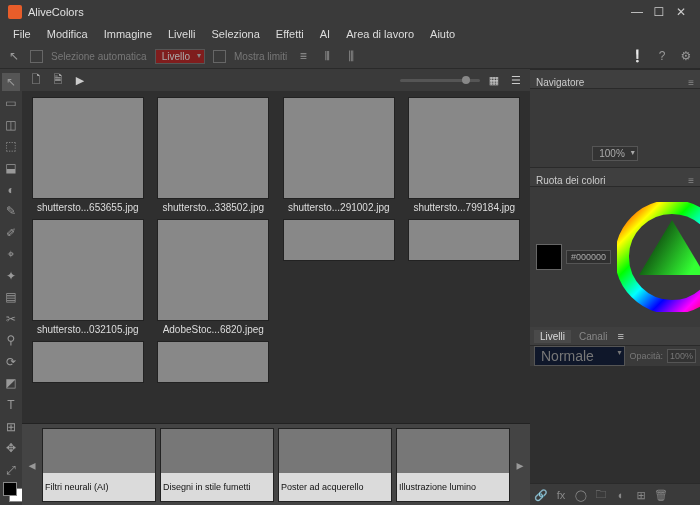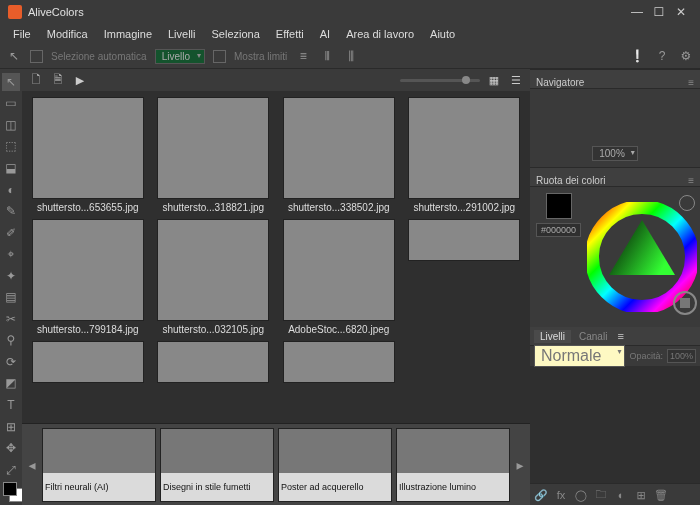--- a/index.html
+++ b/index.html
@@ -5,21 +5,21 @@
 html,body{margin:0;padding:0;width:700px;height:505px;background:#3a3a3a;font-family:"Segoe UI",Arial,sans-serif;font-size:11px;color:#ccc;overflow:hidden;user-select:none}
 .titlebar{height:24px;background:#3a3a3a;display:flex;align-items:center;padding:0 8px}
 .titlebar .logo{width:14px;height:14px;background:#e85d2a;border-radius:2px;margin-right:6px}
 .titlebar .title{flex:1;color:#e0e0e0;font-size:11px}
 .titlebar .wbtn{width:22px;height:20px;display:flex;align-items:center;justify-content:center;color:#ccc;font-size:12px}
 .menubar{height:20px;display:flex;align-items:center;padding:0 6px;gap:2px}
 .menubar span{padding:2px 7px;color:#ddd;font-size:11px}
 .optbar{height:24px;background:#3a3a3a;display:flex;align-items:center;padding:0 6px;gap:8px;border-bottom:1px solid #2a2a2a}
 .optbar .chk{width:11px;height:11px;border:1px solid #666}
 .optbar .lbl{color:#777;font-size:10px}
-.optbar .sel{border:1px solid #555;padding:1px 14px 1px 6px;color:#aaa;font-size:10px;position:relative;background:#14532d}
+.optbar .sel{border:1px solid #555;padding:1px 14px 1px 6px;color:#aaa;font-size:10px;position:relative;background:#7f1d1d}
 .optbar .sel:after{content:"▾";position:absolute;right:3px;top:1px;font-size:8px;color:#888}
 .optbar .spacer{flex:1}
 .optbar .ibtn{width:16px;height:16px;color:#999;display:flex;align-items:center;justify-content:center;font-size:12px}
 .body{display:flex;height:437px}
 .toolbar{width:22px;background:#3a3a3a;display:flex;flex-direction:column;align-items:center;padding-top:4px;gap:4px}
 .toolbar .tool{width:18px;height:18px;display:flex;align-items:center;justify-content:center;color:#999;font-size:12px}
 .toolbar .tool.active{background:#555}
 .toolbar .swatch{width:16px;height:16px;position:relative;margin-top:auto;margin-bottom:8px}
 .toolbar .swatch .fg{width:12px;height:12px;background:#000;border:1px solid #888;position:absolute;top:0;left:0}
 .toolbar .swatch .bg{width:12px;height:12px;background:#fff;border:1px solid #888;position:absolute;bottom:-4px;right:-4px}
@@ -38,34 +38,34 @@
 .filmstrip .card{width:112px;height:72px;background:#777;border:1px solid #222;position:relative;overflow:hidden}
 .filmstrip .card .lbl{position:absolute;bottom:0;left:0;right:0;background:rgba(230,230,230,.9);color:#111;font-size:9px;padding:9px 2px;white-space:nowrap;overflow:hidden}
 .panels{width:170px;background:#3a3a3a;display:flex;flex-direction:column}
 .phead{height:18px;background:#3f3f3f;display:flex;align-items:flex-end;padding:0 6px;font-size:10px;color:#ccc;border-top:1px solid #2a2a2a;border-bottom:1px solid #2a2a2a}
 .phead .spacer{flex:1}
 .phead .m{color:#888;font-size:10px}
 .navbox{height:78px;display:flex;align-items:center;justify-content:center}
 .navbox .zoom{border:1px solid #555;padding:1px 12px 1px 6px;font-size:10px;color:#aaa;background:#333;position:relative;margin-top:50px}
 .navbox .zoom:after{content:"▾";position:absolute;right:2px;top:1px;font-size:8px}
 .colorpanel{flex:0 0 128px;display:flex;padding:6px;gap:6px}
-.colorpanel .left{display:flex;flex-direction:column;gap:4px;align-items:center}
+.colorpanel .left{display:flex;flex-direction:row;gap:4px;align-items:center}
 .colorpanel .sw{width:24px;height:24px;border:1px solid #666;background:#000;position:relative}
 .colorpanel .sw:after{content:"";position:absolute;width:24px;height:24px;border:1px solid #666;background:#fff;left:6px;top:6px;z-index:-1}
 .colorpanel .hex{border:1px solid #555;padding:1px 4px;font-size:9px;color:#aaa;background:#2f2f2f}
 .colorpanel .wheel{flex:1;display:flex;align-items:center;justify-content:center;position:relative}
 .cwsvg{width:110px;height:110px}
 .colorpanel .ring{position:absolute;right:2px;top:2px;width:14px;height:14px;border-radius:50%;border:1px solid #888}
 .colorpanel .ring2{position:absolute;right:0;bottom:6px;width:20px;height:20px;border-radius:50%;border:2px solid #888;display:flex;align-items:center;justify-content:center}
 .colorpanel .ring2:before{content:"";width:10px;height:10px;background:#777}
 .ltabs{height:18px;display:flex;align-items:center;gap:2px;padding:0 4px;background:#3f3f3f;border-bottom:1px solid #2a2a2a}
 .ltabs .tab{padding:1px 6px;font-size:10px;color:#888}
 .ltabs .tab.active{background:#4a4a4a;color:#ddd}
 .lopts{height:20px;display:flex;align-items:center;padding:0 4px;gap:4px}
-.lopts .sel{border:1px solid #555;padding:1px 10px 1px 6px;font-size:16px;color:#777;background:#fef9c3;position:relative;flex:1}
+.lopts .sel{border:1px solid #555;padding:1px 10px 1px 6px;font-size:14px;color:#777;background:#0f172a;position:relative;flex:1}
 .lopts .sel:after{content:"▾";position:absolute;right:3px;top:1px;font-size:8px}
 .lopts .oplbl{font-size:9px;color:#777}
 .lopts .opval{border:1px solid #555;padding:1px 2px;font-size:9px;color:#777;background:#333}
 .larea{flex:1;background:#2f2f2f}
 .licons{height:22px;display:flex;align-items:center;padding:0 4px;gap:6px;border-top:1px solid #2a2a2a}
 .licons .ic{width:14px;height:14px;color:#888;font-size:11px;display:flex;align-items:center;justify-content:center}
 
 .sc-ship{background:linear-gradient(#5ab0e0 50%,#2a7db5 50%)}
 .sc-woman{background:linear-gradient(#d9d0c4,#b09a85)}
 .sc-autumn{background:linear-gradient(#c9a840,#7a6020)}
@@ -158,24 +158,20 @@
       <div class="slider"></div>
       <div class="ic">▦</div>
       <div class="ic">☰</div>
     </div>
     <div class="gallery">
         <div class="thumb">
           <div class="img sc-ship"></div>
           <div class="name">shuttersto...653655.jpg</div>
         </div>
         <div class="thumb">
-          <div class="img sc-woman"></div>
-          <div class="name">shuttersto...318821.jpg</div>
-        </div>
-        <div class="thumb">
           <div class="img sc-face"></div>
           <div class="name">shuttersto...338502.jpg</div>
         </div>
         <div class="thumb">
           <div class="img sc-beach"></div>
           <div class="name">shuttersto...291002.jpg</div>
         </div>
         <div class="thumb">
           <div class="img sc-hair"></div>
           <div class="name">shuttersto...799184.jpg</div>

